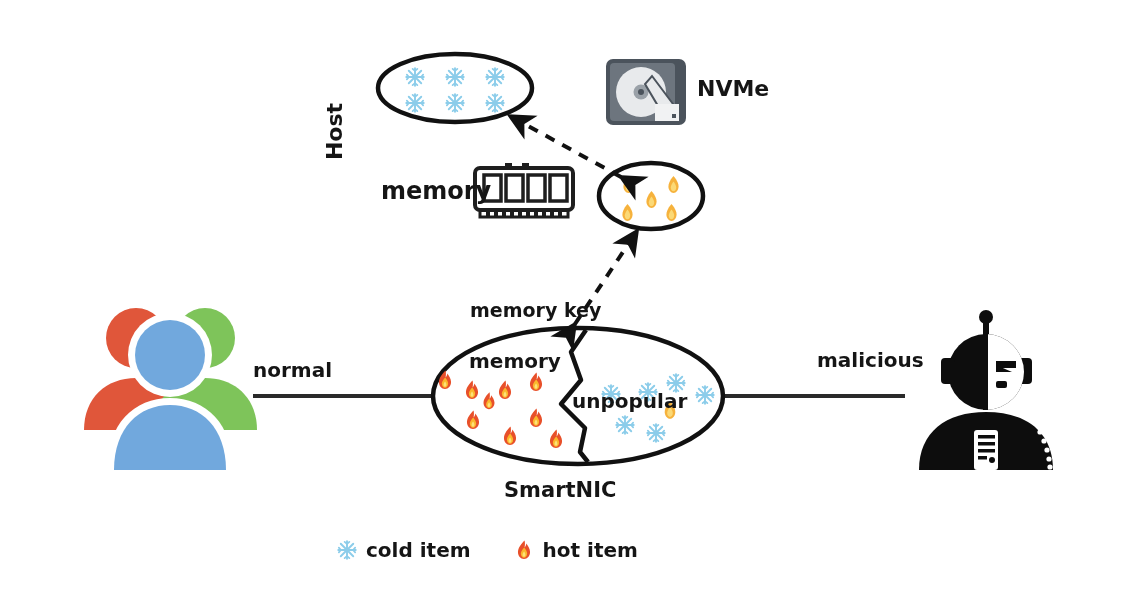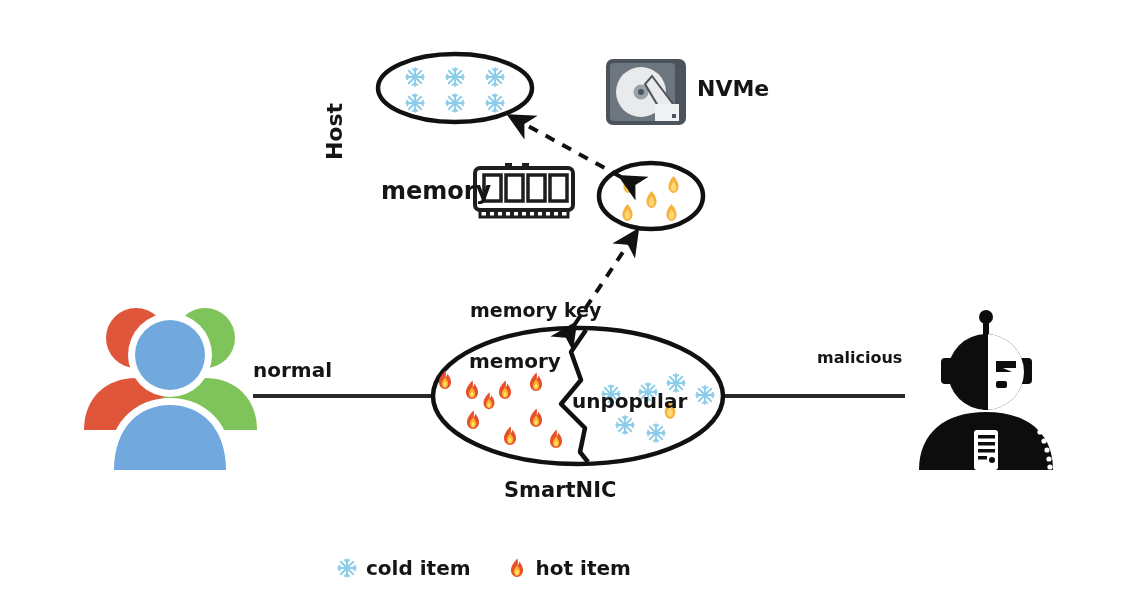--- a/index.html
+++ b/index.html
@@ -55,33 +55,32 @@
   #smartnic-label {
     left: 504px; top: 478px;
     font-size: 21px;
   }
   #memory-label { left: 381px; top: 177px; font-size: 24px; }
   #nvme-label   { left: 697px; top: 76px;  font-size: 22px; }
   #popular-label   { left: 469px; top: 349px; font-size: 20px; }
   #unpopular-label { left: 572px; top: 349px; font-size: 20px; margin-top: 40px; }
   #evict-label  { left: 470px; top: 299px; font-size: 19px; }
   #normal-label { left: 253px; top: 345px; font-size: 20px; margin-top: 13px; }
-  #malicious-label { left: 817px; top: 348px; font-size: 16px; }
+  #malicious-label { left: 817px; top: 348px; font-size: 20px; }
 
   
   #legend {
     position: absolute;
     left: 336px; top: 539px;
     display: flex;
     align-items: center;
-    gap: 15px;
+    gap: 22px;
     font-size: 20px;
     font-weight: bold;
     color: #151515;
-    margin-top: 18px;
   }
   .legend-entry { display: flex; align-items: center; gap: 8px; }
   .legend-entry + .legend-entry { margin-left: 20px; }
   .legend-ico { width: 22px; height: 22px; display: block; }
   .legend-text { line-height: 1; }
 </style>
 </head>
 <body>
 
 <svg id="canvas" viewBox="0 0 1132 616" xmlns="http://www.w3.org/2000/svg">

